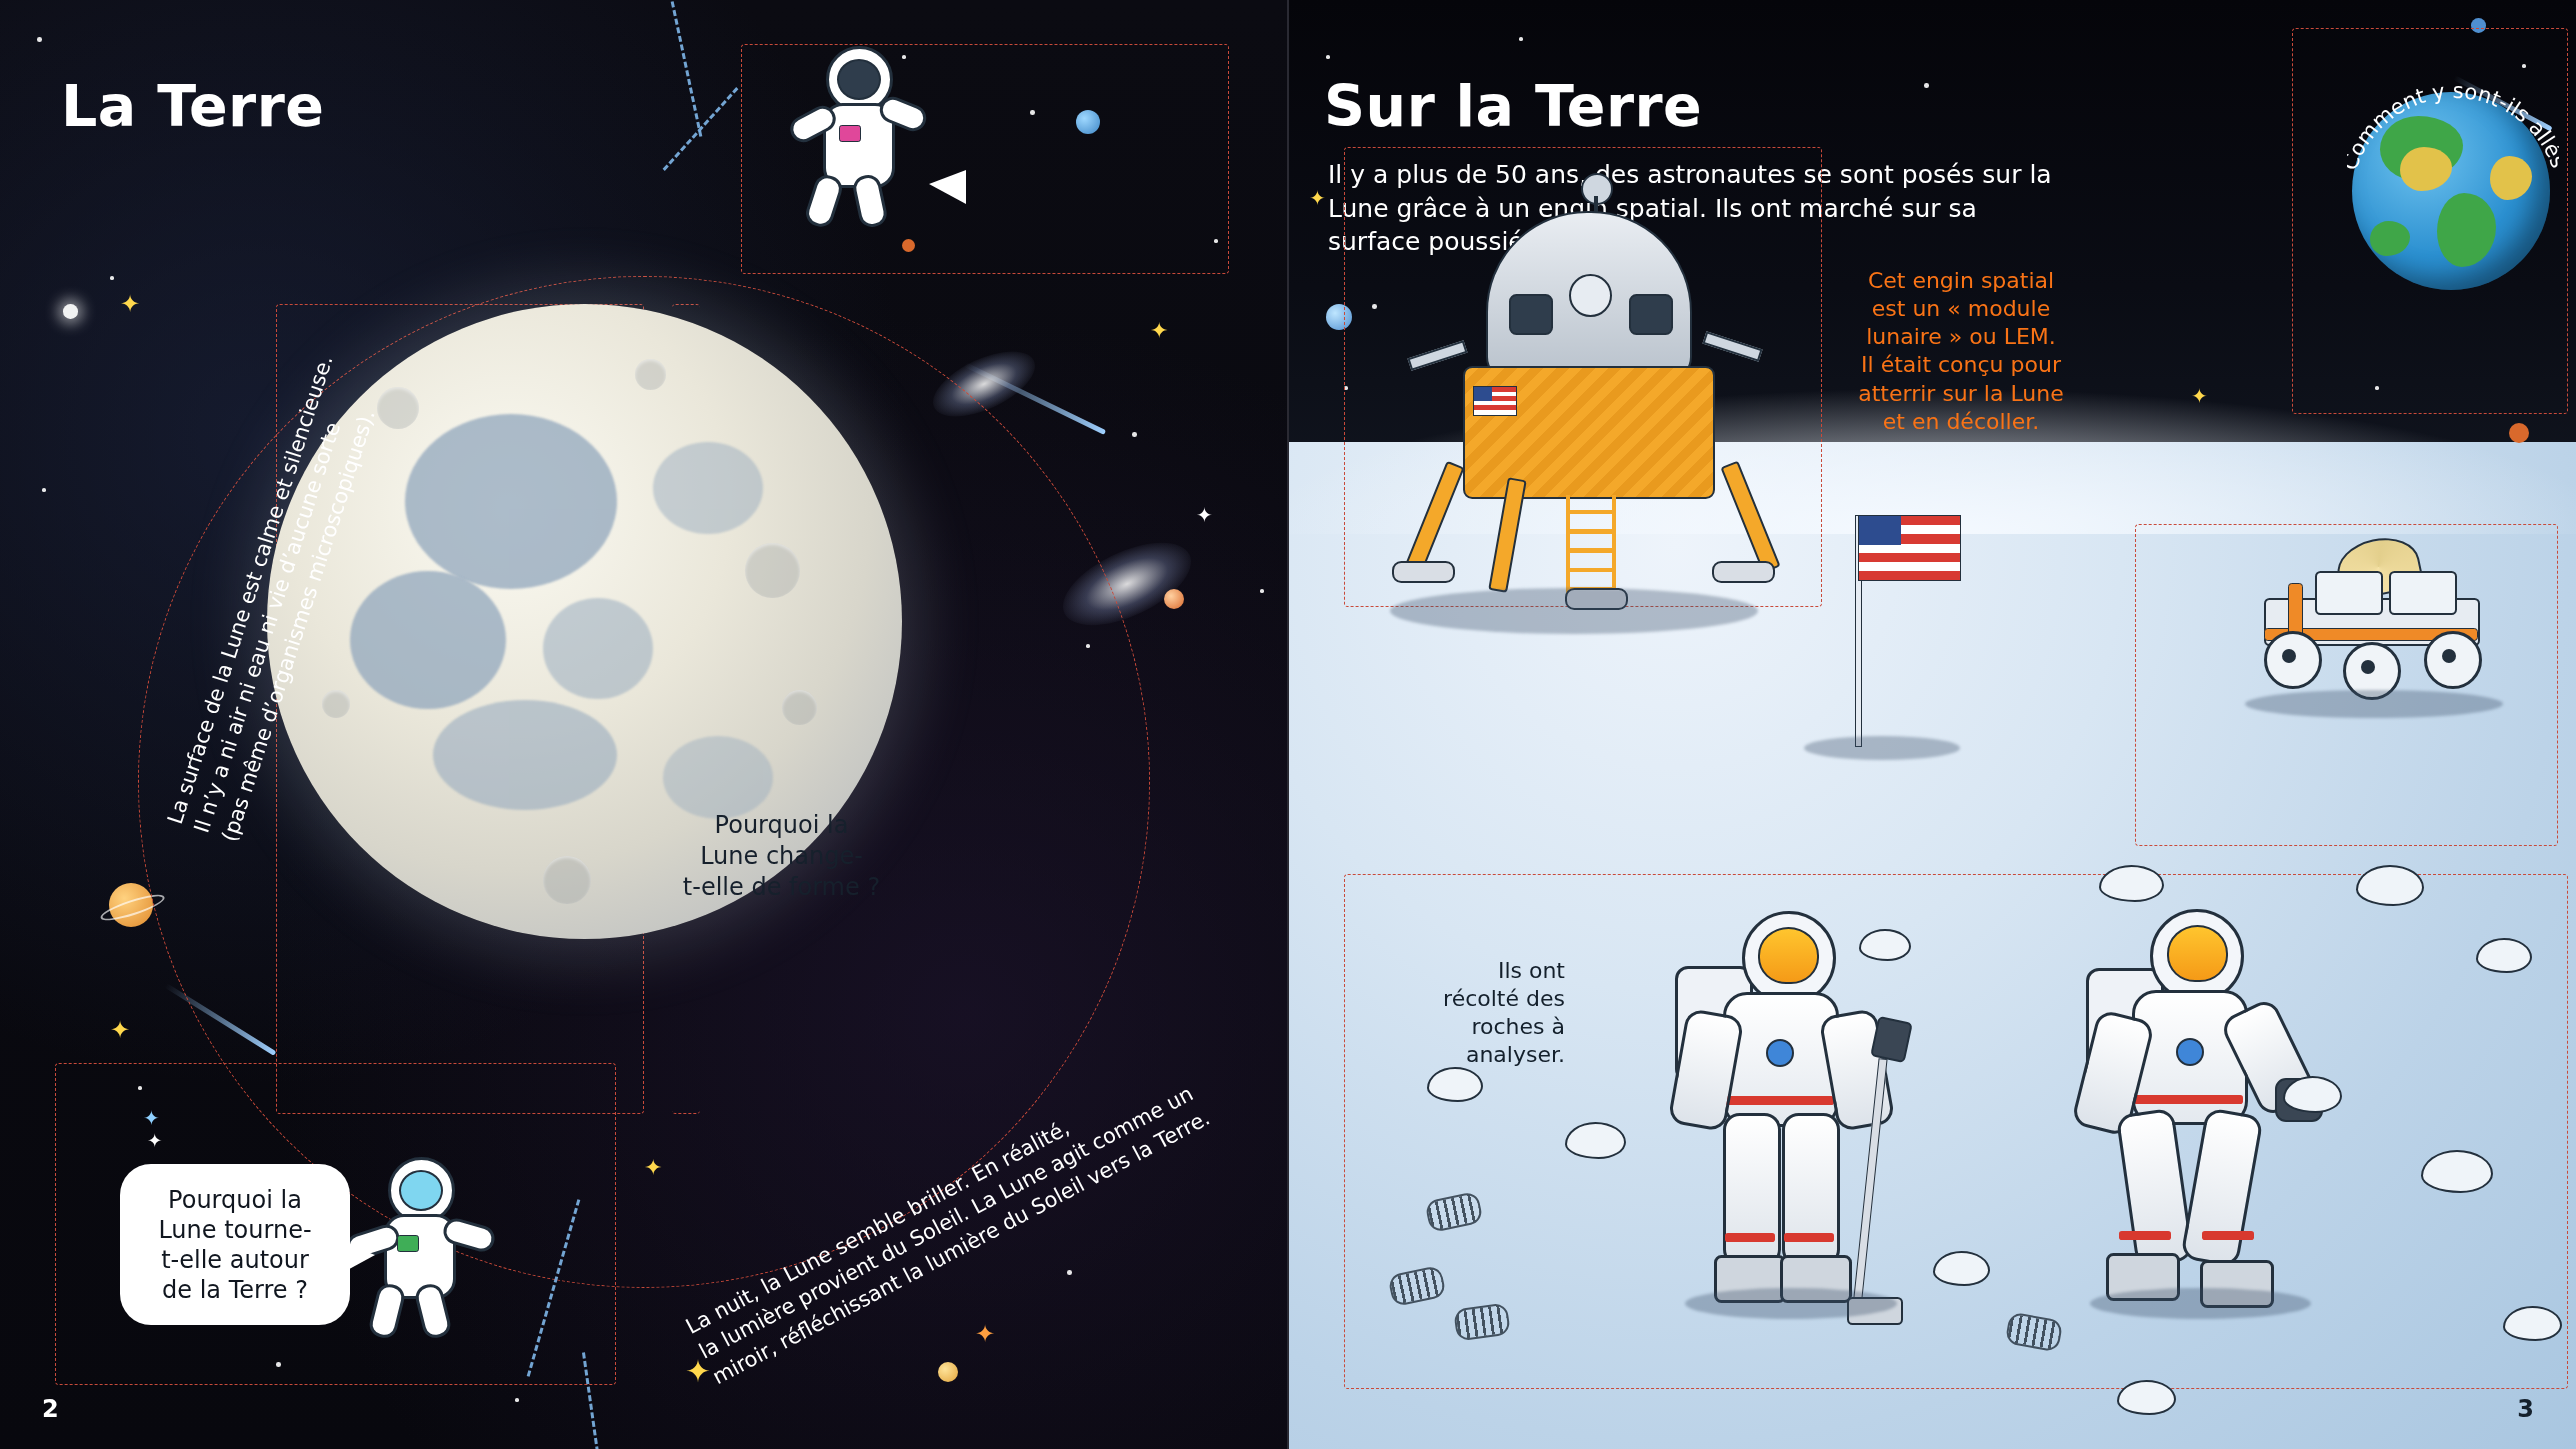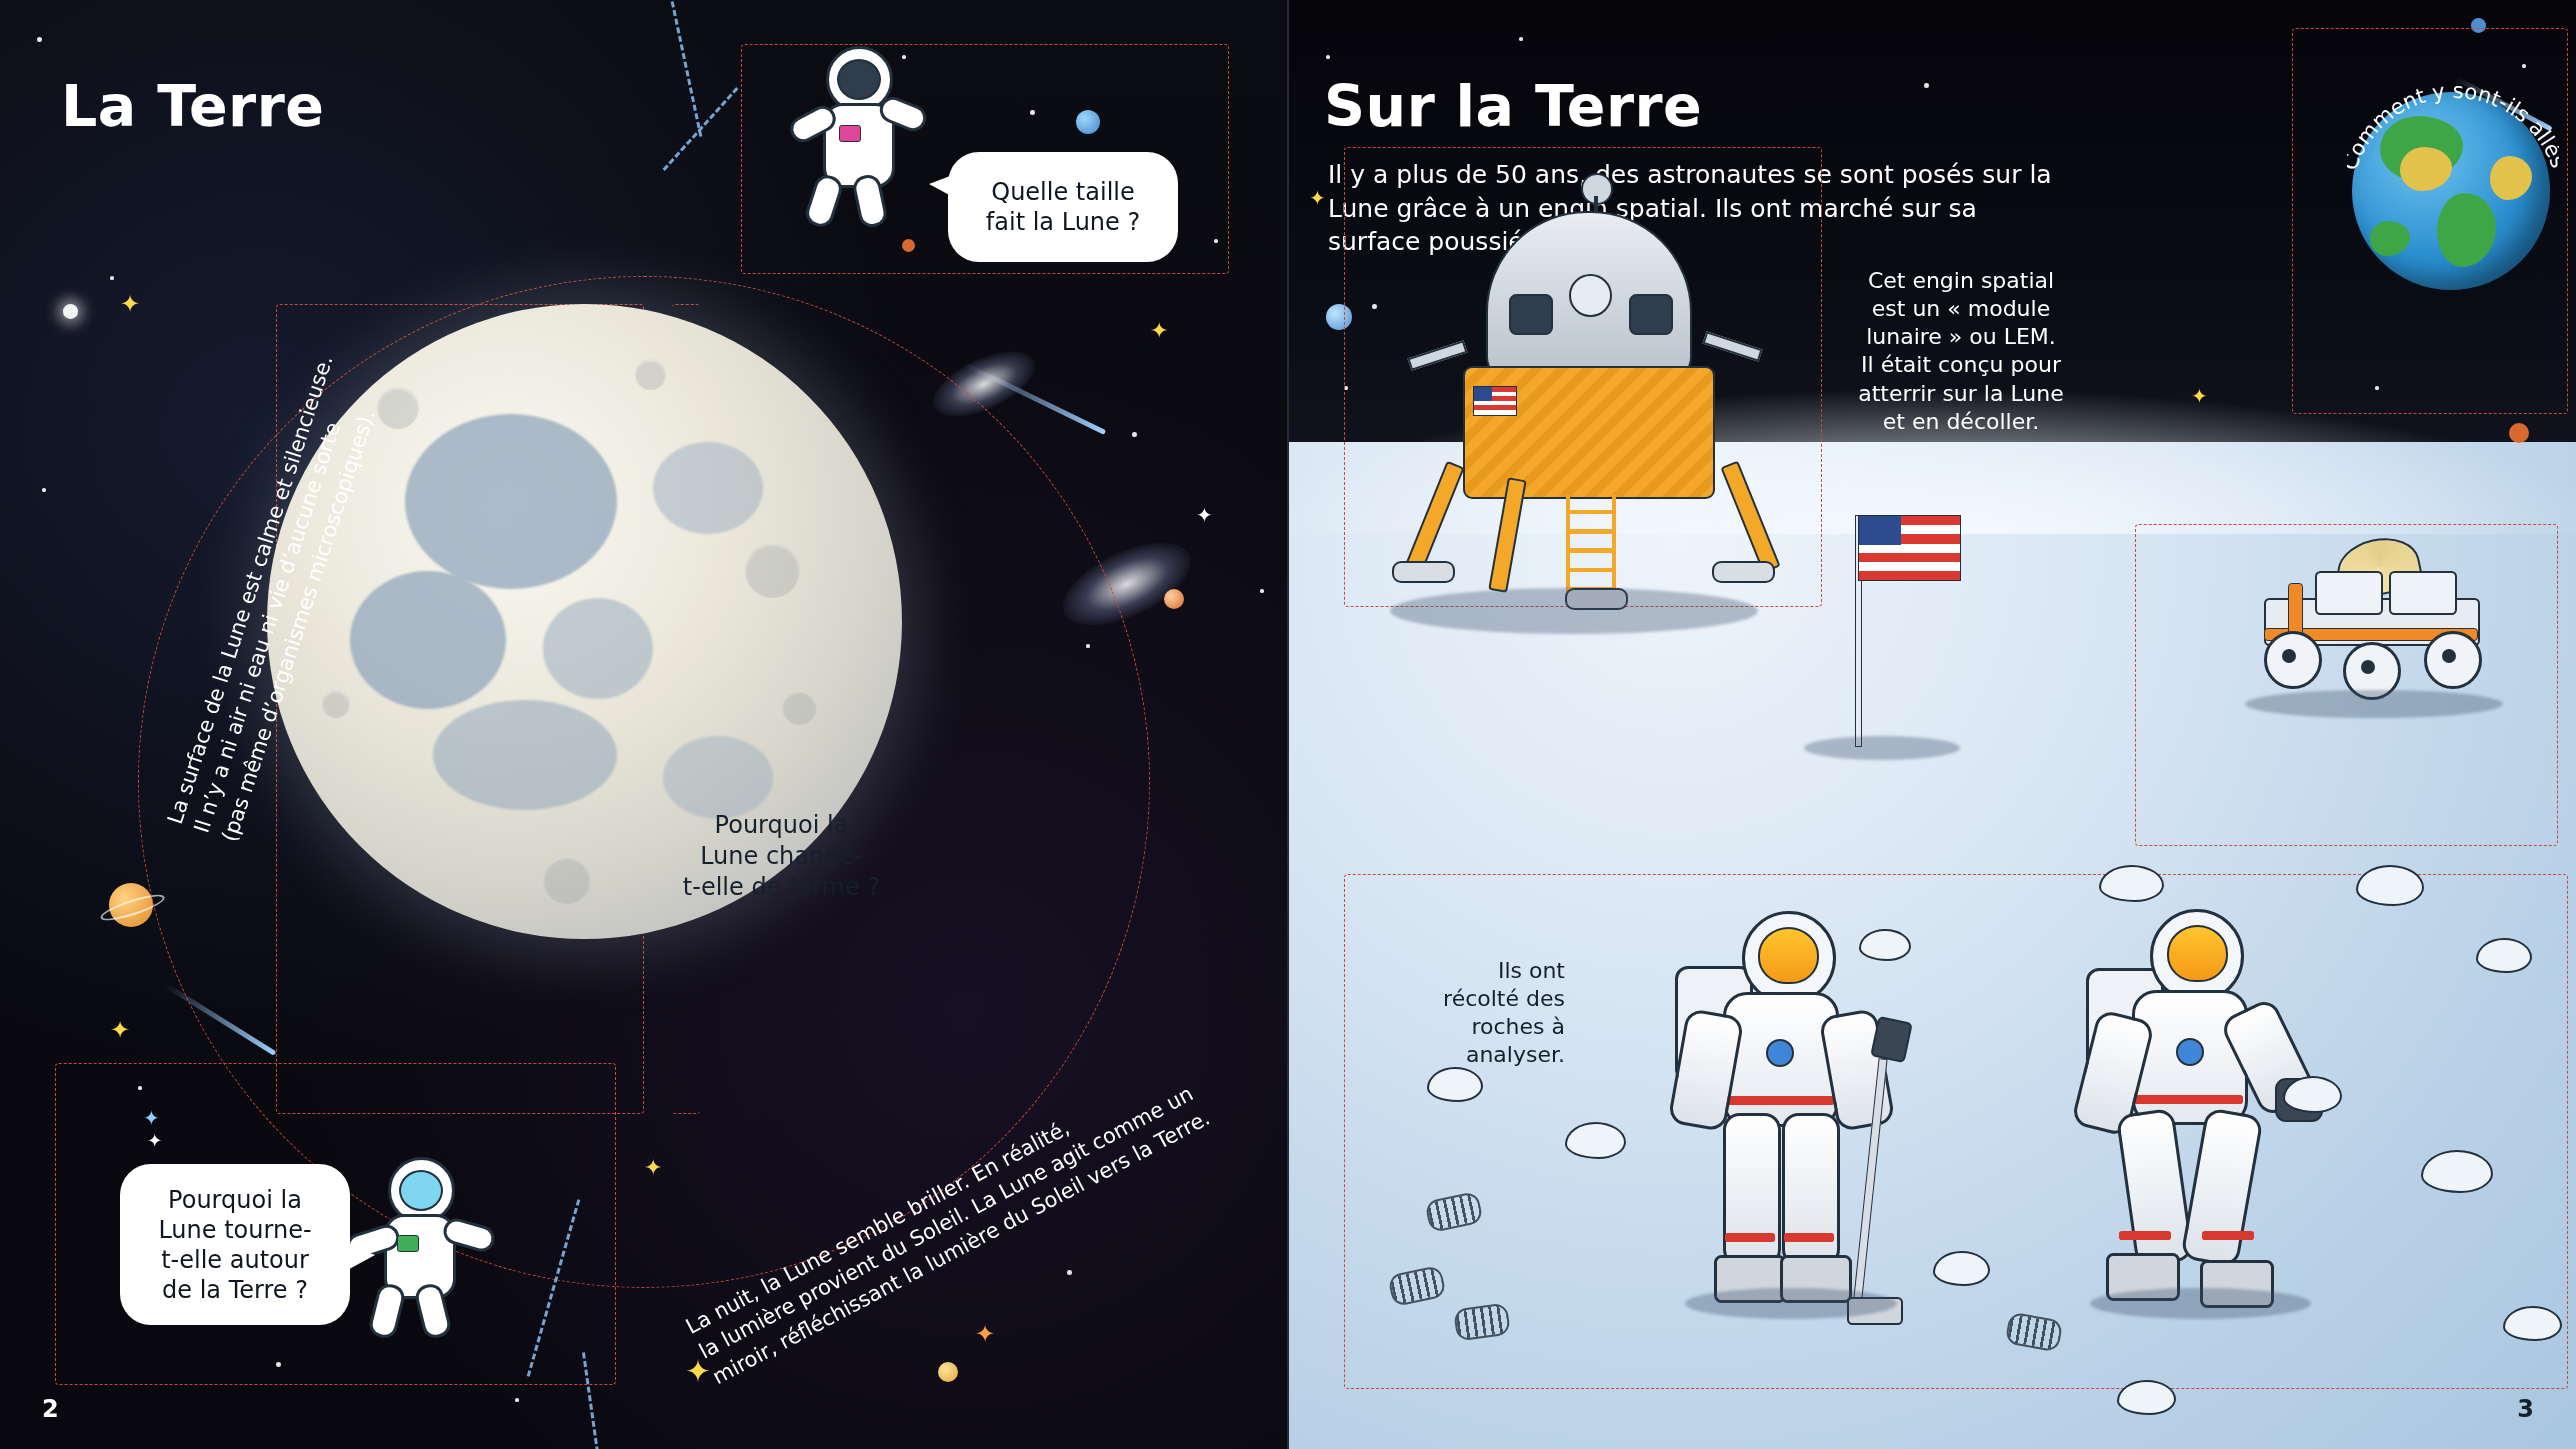--- a/index.html
+++ b/index.html
@@ -174,21 +174,21 @@
     transform-origin: left top;
   }
   .rot-diag {
     transform: rotate(-28deg);
     transform-origin: left top;
   }
 
   
   .note {
     position: absolute;
-    color: #ffffff;
+    color: #f97316;
     font-size: 22px;
     line-height: 1.28;
     text-align: center;
   }
   .note-dark { color: #14202c; }
 
   .earth {
     position: absolute;
     left: 1063px;
     top: 92px;
@@ -469,22 +469,20 @@
       <div class="fa-body" style="left:41px;top:66px;"></div>
       <div class="fa-limb" style="left:7.4px;top:74px;width:42px;height:20px;transform:rotate(-28deg);"></div>
       <div class="fa-limb" style="left:97px;top:64px;width:42px;height:20px;transform:rotate(22deg);"></div>
       <div class="fa-limb" style="left:28px;top:138px;width:22px;height:46px;transform:rotate(18deg);"></div>
       <div class="fa-limb" style="left:74px;top:138px;width:22px;height:46px;transform:rotate(-12deg);"></div>
       <div style="position:absolute;left:57px;top:88px;width:20px;height:14.7px;background:#e0479a;border:1.8px solid #23303d;border-radius:2.8px;"></div>
     </div>
     <div class="tether" style="left:685px;top:0px;height:138px;transform:rotate(-12deg);"></div>
     <div class="tether" style="left:699px;top:74px;height:110px;transform:rotate(42deg);"></div>
 
-    <div class="bubble" style="left:948px;top:152px;width:230px;height:110px;white-space:pre-line;display:flex;align-items:center;justify-content:center;">Quelle taille
-fait la Lune ?</div>
     <div style="position:absolute;left:929px;top:170px;width:0;height:0;border-top:14.7px solid transparent;border-bottom:20px solid transparent;border-right:37px solid #ffffff;"></div>
 
     <div class="float-astro" style="left:340px;top:1150px;width:156px;height:175px;">
       <div class="fa-helmet" style="left:48px;top:7.4px;"></div>
       <div class="fa-visor" style="left:59px;top:20px;background:#7fd6f0;"></div>
       <div class="fa-body" style="left:44px;top:64px;"></div>
       <div class="fa-limb" style="left:5.5px;top:79px;width:48px;height:20px;transform:rotate(-18deg);"></div>
       <div class="fa-limb" style="left:103px;top:72px;width:46px;height:20px;transform:rotate(16deg);"></div>
       <div class="fa-limb" style="left:33px;top:134px;width:22px;height:48px;transform:rotate(14deg);"></div>
       <div class="fa-limb" style="left:79px;top:134px;width:22px;height:48px;transform:rotate(-14deg);"></div>

